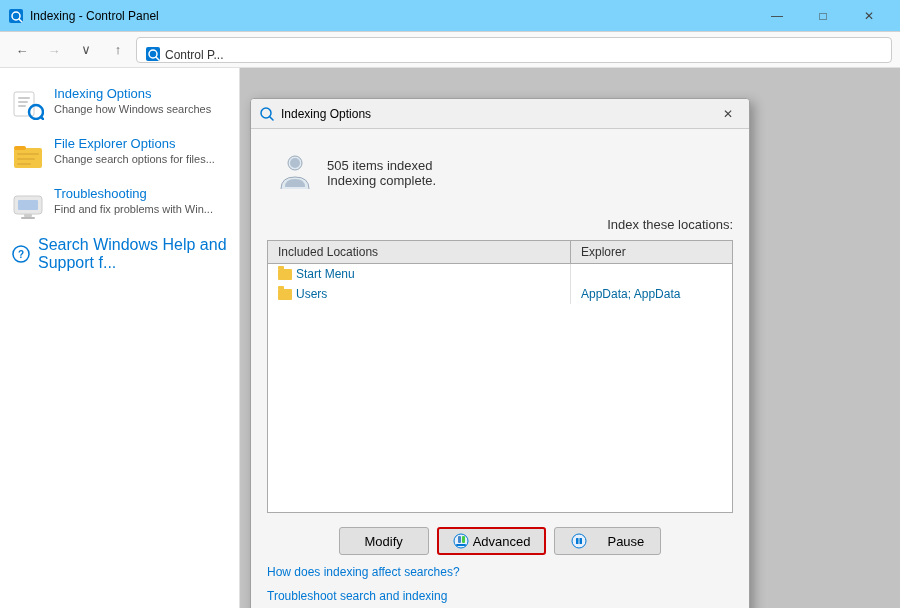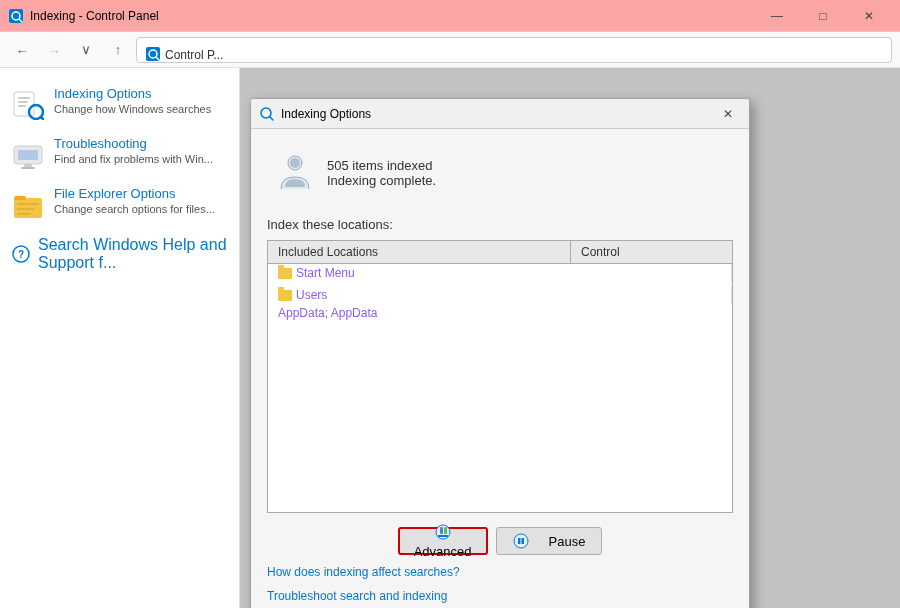--- a/index.html
+++ b/index.html
@@ -8,21 +8,21 @@
       font-size: 13px;
       background: #f3f3f3;
       width: 900px;
       height: 608px;
       overflow: hidden;
       position: relative;
     }
 
     
     .title-bar {
-      background: #fca5a5;
+      background: #7dd3fc;
       border-bottom: 1px solid #d0d0d0;
       display: flex;
       align-items: center;
       height: 32px;
       padding: 0 8px;
       position: relative;
     }
     .title-bar-icon {
       width: 16px;
       height: 16px;
@@ -240,20 +240,21 @@
     .status-desc {
       font-size: 13px;
       color: #333;
     }
 
     
     .section-label {
       font-size: 13px;
       color: #333;
       margin-bottom: 8px;
+      text-align: right;
     }
     .table-wrapper {
       border: 1px solid #aaa;
       background: #fff;
       height: 273px;
       overflow-y: auto;
       margin-bottom: 14px;
     }
     .table-header {
       display: flex;
@@ -267,23 +268,22 @@
       flex: 1;
     }
     .table-header-cell:first-child {
       flex: 2;
       border-right: 1px solid #aaa;
     }
     .table-body { }
     .table-row {
       display: flex;
       font-size: 12px;
-      color: #8b5cf6;
+      color: #0369a1;
       min-height: 20px;
-      flex-direction: column;
     }
     .table-cell {
       padding: 2px 10px;
       flex: 1;
       display: flex;
       align-items: center;
       gap: 4px;
     }
     .table-cell:first-child {
       flex: 2;
@@ -329,21 +329,20 @@
       font-size: 13px;
       cursor: pointer;
       display: flex;
       align-items: center;
       justify-content: center;
       gap: 4px;
     }
     .modal-btn.highlighted {
       border: 2px solid #c00;
       padding: 0 14px;
-      flex-direction: column;
     }
 
     
     .modal-links {
       padding: 0 0 8px 0;
       display: flex;
       flex-direction: column;
       gap: 10px;
     }
     .modal-link {
@@ -421,45 +420,45 @@
       </div>
       <div class="sidebar-text">
         <span class="sidebar-title">Indexing Options</span>
         <span class="sidebar-desc">Change how Windows searches</span>
       </div>
     </div>
 
     <div class="sidebar-item">
       <div class="sidebar-icon">
         <svg width="32" height="32" viewBox="0 0 32 32">
-          <rect x="2" y="8" width="28" height="18" rx="3" fill="#e8e8e8" stroke="#ccc"></rect>
-          <rect x="6" y="12" width="20" height="10" rx="1" fill="#b0c8e8"></rect>
-          <rect x="12" y="26" width="8" height="3" rx="1" fill="#ccc"></rect>
-          <rect x="9" y="29" width="14" height="2" rx="1" fill="#bbb"></rect>
-        </svg>
-      </div>
-      <div class="sidebar-text">
-        <span class="sidebar-title">Troubleshooting</span>
-        <span class="sidebar-desc">Find and fix problems with Win...</span>
-      </div>
-    </div>
-
-    <div class="sidebar-item">
-      <div class="sidebar-icon">
-        <svg width="32" height="32" viewBox="0 0 32 32">
           <rect x="2" y="10" width="28" height="20" rx="2" fill="#f4c542"></rect>
           <rect x="2" y="8" width="12" height="4" rx="2" fill="#f4a81d"></rect>
           <rect x="5" y="15" width="22" height="2" rx="1" fill="#d4a030" opacity="0.5"></rect>
           <rect x="5" y="20" width="18" height="2" rx="1" fill="#d4a030" opacity="0.5"></rect>
           <rect x="5" y="25" width="14" height="2" rx="1" fill="#d4a030" opacity="0.5"></rect>
         </svg>
       </div>
       <div class="sidebar-text">
         <span class="sidebar-title">File Explorer Options</span>
         <span class="sidebar-desc">Change search options for files...</span>
+      </div>
+    </div>
+
+    <div class="sidebar-item">
+      <div class="sidebar-icon">
+        <svg width="32" height="32" viewBox="0 0 32 32">
+          <rect x="2" y="8" width="28" height="18" rx="3" fill="#e8e8e8" stroke="#ccc"></rect>
+          <rect x="6" y="12" width="20" height="10" rx="1" fill="#b0c8e8"></rect>
+          <rect x="12" y="26" width="8" height="3" rx="1" fill="#ccc"></rect>
+          <rect x="9" y="29" width="14" height="2" rx="1" fill="#bbb"></rect>
+        </svg>
+      </div>
+      <div class="sidebar-text">
+        <span class="sidebar-title">Troubleshooting</span>
+        <span class="sidebar-desc">Find and fix problems with Win...</span>
       </div>
     </div>
 
     <div class="sidebar-link">
       <div class="sidebar-link-icon">
         <svg width="18" height="18" viewBox="0 0 18 18">
           <circle cx="9" cy="9" r="8" fill="none" stroke="#0078d4" stroke-width="1.5"></circle>
           <text x="9" y="13" text-anchor="middle" font-size="10" fill="#0078d4" font-weight="bold">?</text>
         </svg>
       </div>
@@ -500,21 +499,21 @@
               <div class="status-count">505 items indexed</div>
               <div class="status-desc">Indexing complete.</div>
             </div>
           </div>
 
           <div class="section-label">Index these locations:</div>
 
           <div class="table-wrapper">
             <div class="table-header">
               <div class="table-header-cell">Included Locations</div>
-              <div class="table-header-cell">Control</div>
+              <div class="table-header-cell">Explorer</div>
             </div>
             <div class="table-body">
 
               <div class="table-row">
                 <div class="table-cell">
                   <span class="folder-icon-sm"></span>
                   <span>Start Menu</span>
                 </div>
                 <div class="table-cell">
                   <span></span>
@@ -527,20 +526,21 @@
                   <span>Users</span>
                 </div>
                 <div class="table-cell">
                   <span>AppData; AppData</span>
                 </div>
               </div>
             </div>
           </div>
 
           <div class="modal-footer">
+            <button class="modal-btn">Modify</button>
             <button class="modal-btn highlighted" style="display:flex;align-items:center;gap:4px;">
               <svg width="16" height="16" viewBox="0 0 16 16" style="flex-shrink:0;">
                 <circle cx="8" cy="8" r="7" fill="#e8f0fe" stroke="#0078d4" stroke-width="1"></circle>
                 <rect x="5" y="3" width="3" height="7" rx="1" fill="#4488cc"></rect>
                 <rect x="9" y="3" width="3" height="7" rx="1" fill="#44cc44"></rect>
                 <rect x="3" y="11" width="10" height="2" rx="1" fill="#0078d4"></rect>
               </svg>
               <span>Advanced</span>
             </button>
             <button class="modal-btn" style="display:flex;align-items:center;gap:20px;">

